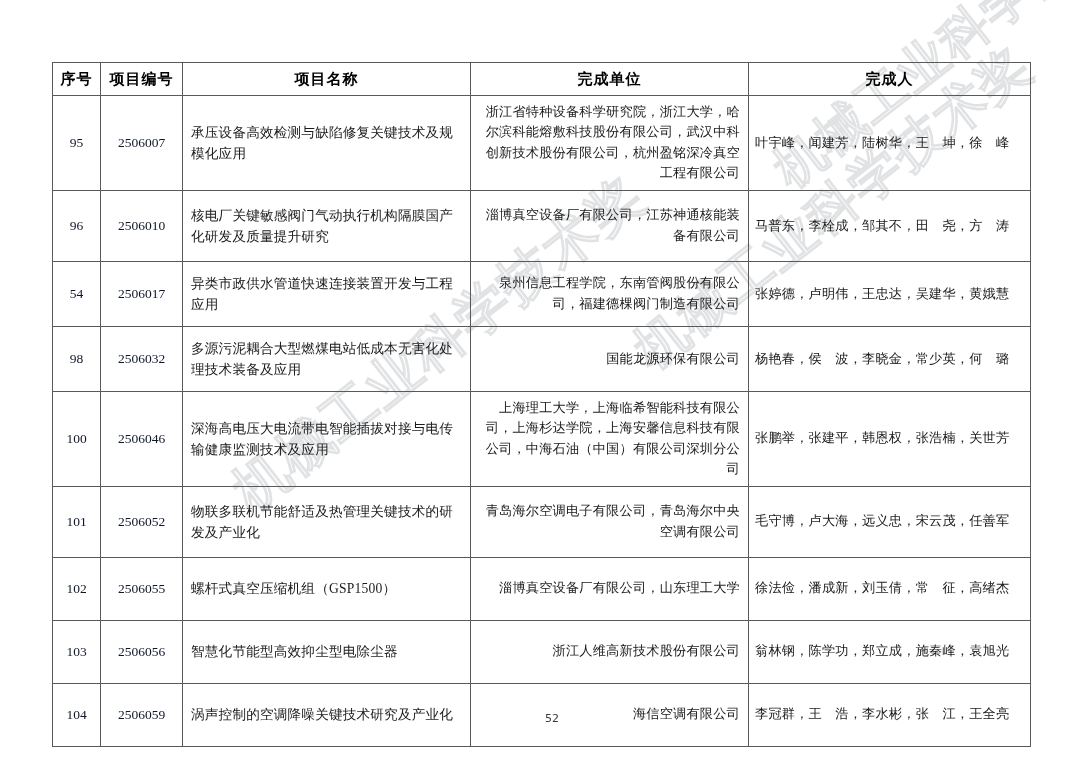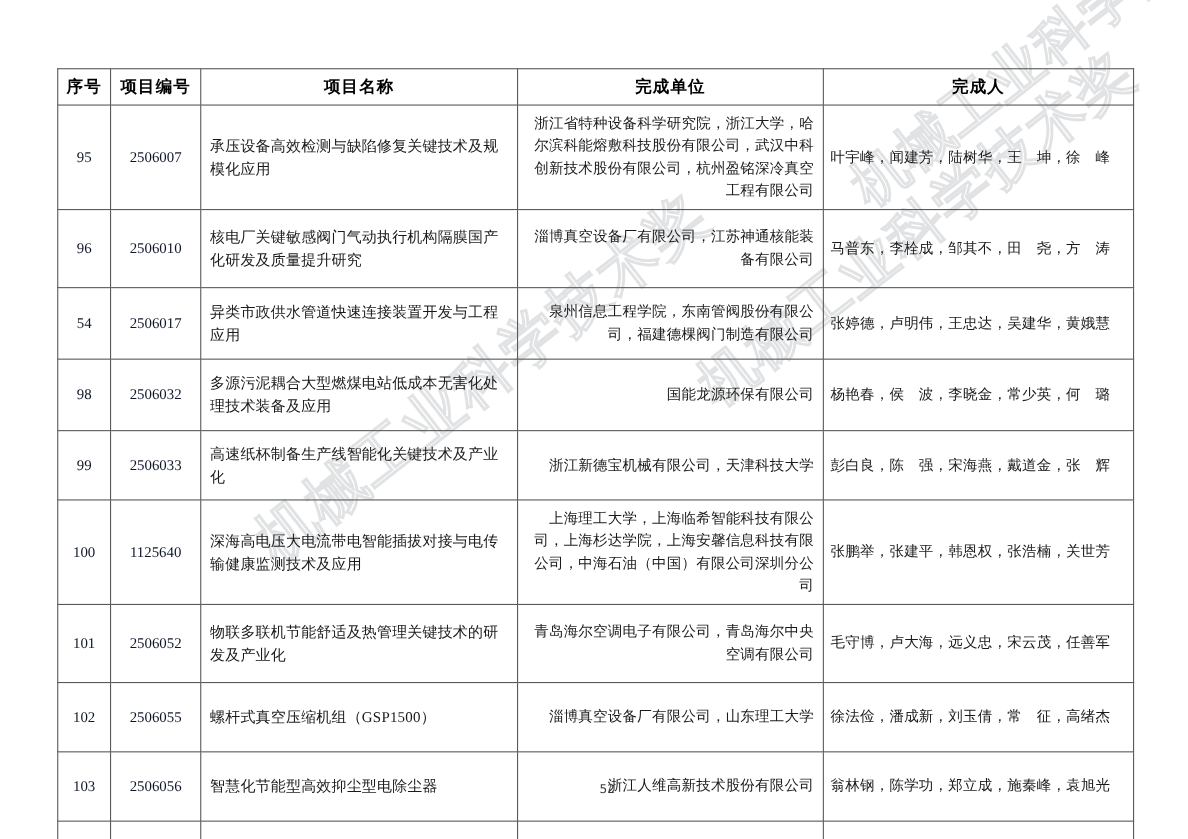--- a/index.html
+++ b/index.html
@@ -195,30 +195,23 @@
         <td class="unit">泉州信息工程学院，东南管阀股份有限公司，福建德棵阀门制造有限公司</td>
         <td class="person">张婷德，卢明伟，王忠达，吴建华，黄娥慧</td>
       </tr>
       <tr class="r-h2b">
         <td class="seq">98</td>
         <td class="code">2506032</td>
         <td class="name">多源污泥耦合大型燃煤电站低成本无害化处理技术装备及应用</td>
         <td class="unit">国能龙源环保有限公司</td>
         <td class="person">杨艳春，侯　波，李晓金，常少英，何　璐</td>
       </tr>
-      <tr class="r-h1">
-        <td class="seq">99</td>
-        <td class="code">2506033</td>
-        <td class="name">高速纸杯制备生产线智能化关键技术及产业化</td>
-        <td class="unit">浙江新德宝机械有限公司，天津科技大学</td>
-        <td class="person">彭白良，陈　强，宋海燕，戴道金，张　辉</td>
-      </tr>
       <tr class="r-h3">
         <td class="seq">100</td>
-        <td class="code">1125640</td>
+        <td class="code">2506046</td>
         <td class="name">深海高电压大电流带电智能插拔对接与电传输健康监测技术及应用</td>
         <td class="unit">上海理工大学，上海临希智能科技有限公司，上海杉达学院，上海安馨信息科技有限公司，中海石油（中国）有限公司深圳分公司</td>
         <td class="person">张鹏举，张建平，韩恩权，张浩楠，关世芳</td>
       </tr>
       <tr class="r-h2">
         <td class="seq">101</td>
         <td class="code">2506052</td>
         <td class="name">物联多联机节能舒适及热管理关键技术的研发及产业化</td>
         <td class="unit">青岛海尔空调电子有限公司，青岛海尔中央空调有限公司</td>
         <td class="person">毛守博，卢大海，远义忠，宋云茂，任善军</td>

